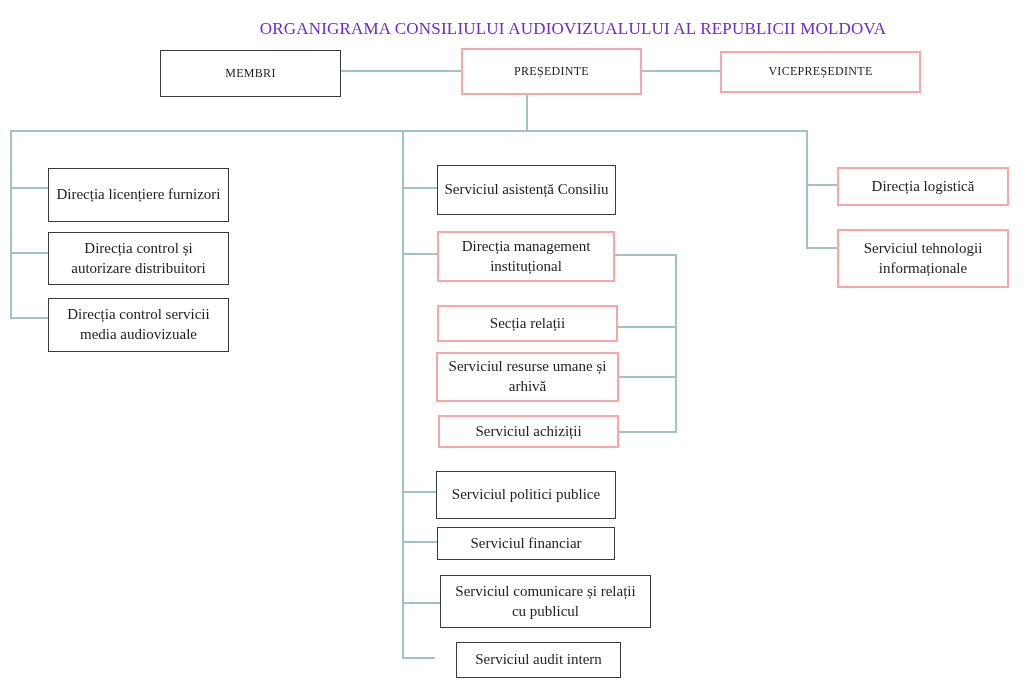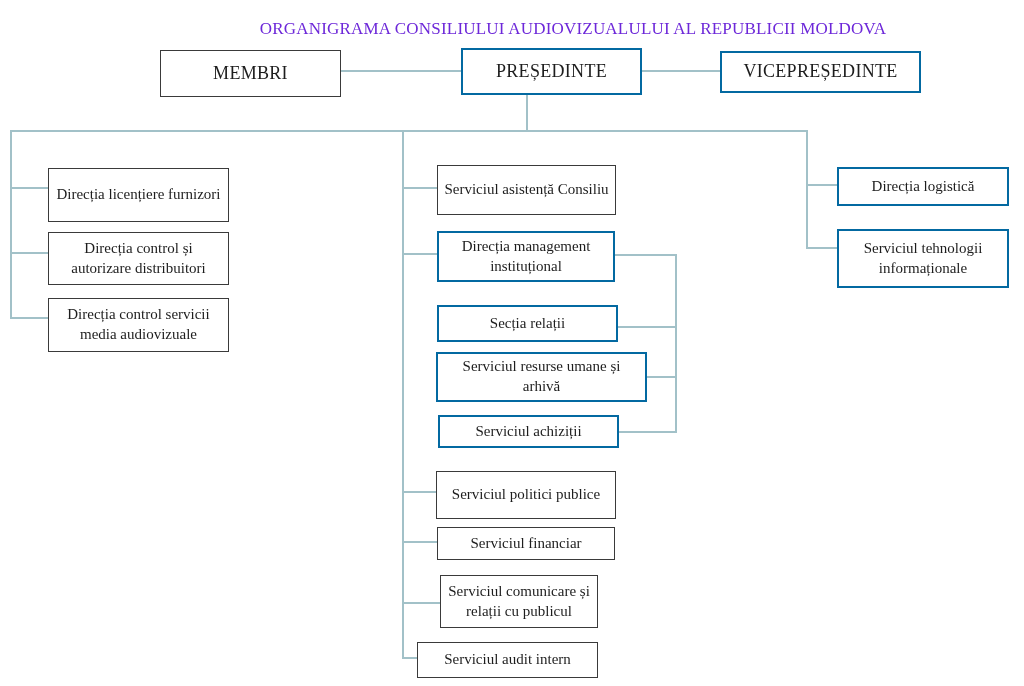--- a/index.html
+++ b/index.html
@@ -36,22 +36,22 @@
     display:flex;
     align-items:center;
     justify-content:center;
     text-align:center;
     font-size:15px;
     line-height:1.32;
     padding:2px 6px;
     z-index:2;
   }
   .b1{border:1.5px solid #3a3a3a;}
-  .b2{border:2px solid #0369a1;}
-  .caps{font-size:18px;letter-spacing:.3px;}
+  .b2{border:2px solid #fca5a5;}
+  .caps{font-size:12px;letter-spacing:.3px;}
   .ln{
     position:absolute;
     background:var(--connector);
     z-index:1;
   }
 </style>
 </head>
 <body>
 
 <div id="canvas">
@@ -90,23 +90,23 @@
   <div class="box b2 caps" style="left:461px;top:48px;width:181px;height:47px">PREȘEDINTE</div>
   <div class="box b2 caps" style="left:720px;top:51px;width:201px;height:42px">VICEPREȘEDINTE</div>
 
   <div class="box b1" style="left:48px;top:168px;width:181px;height:54px">Direcția licențiere furnizori</div>
   <div class="box b1" style="left:48px;top:232px;width:181px;height:53px">Direcția control și autorizare distribuitori</div>
   <div class="box b1" style="left:48px;top:298px;width:181px;height:54px">Direcția control servicii media audiovizuale</div>
 
   <div class="box b1" style="left:437px;top:165px;width:179px;height:50px">Serviciul asistență Consiliu</div>
   <div class="box b2" style="left:437px;top:231px;width:178px;height:51px">Direcția management instituțional</div>
   <div class="box b2" style="left:437px;top:305px;width:181px;height:37px">Secția relații</div>
-  <div class="box b2" style="left:436px;top:352px;width:211px;height:50px">Serviciul resurse umane și arhivă</div>
+  <div class="box b2" style="left:436px;top:352px;width:183px;height:50px">Serviciul resurse umane și arhivă</div>
   <div class="box b2" style="left:438px;top:415px;width:181px;height:33px">Serviciul achiziții</div>
   <div class="box b1" style="left:436px;top:471px;width:180px;height:48px">Serviciul politici publice</div>
   <div class="box b1" style="left:437px;top:527px;width:178px;height:33px">Serviciul financiar</div>
-  <div class="box b1" style="left:440px;top:575px;width:158px;height:53px">Serviciul comunicare și relații cu publicul</div>
-  <div class="box b1" style="left:417px;top:642px;width:181px;height:36px">Serviciul audit intern</div>
+  <div class="box b1" style="left:440px;top:575px;width:211px;height:53px">Serviciul comunicare și relații cu publicul</div>
+  <div class="box b1" style="left:456px;top:642px;width:165px;height:36px">Serviciul audit intern</div>
 
   <div class="box b2" style="left:837px;top:167px;width:172px;height:39px">Direcția logistică</div>
   <div class="box b2" style="left:837px;top:229px;width:172px;height:59px">Serviciul tehnologii informaționale</div>
 
 </div>
 
 </body></html>

